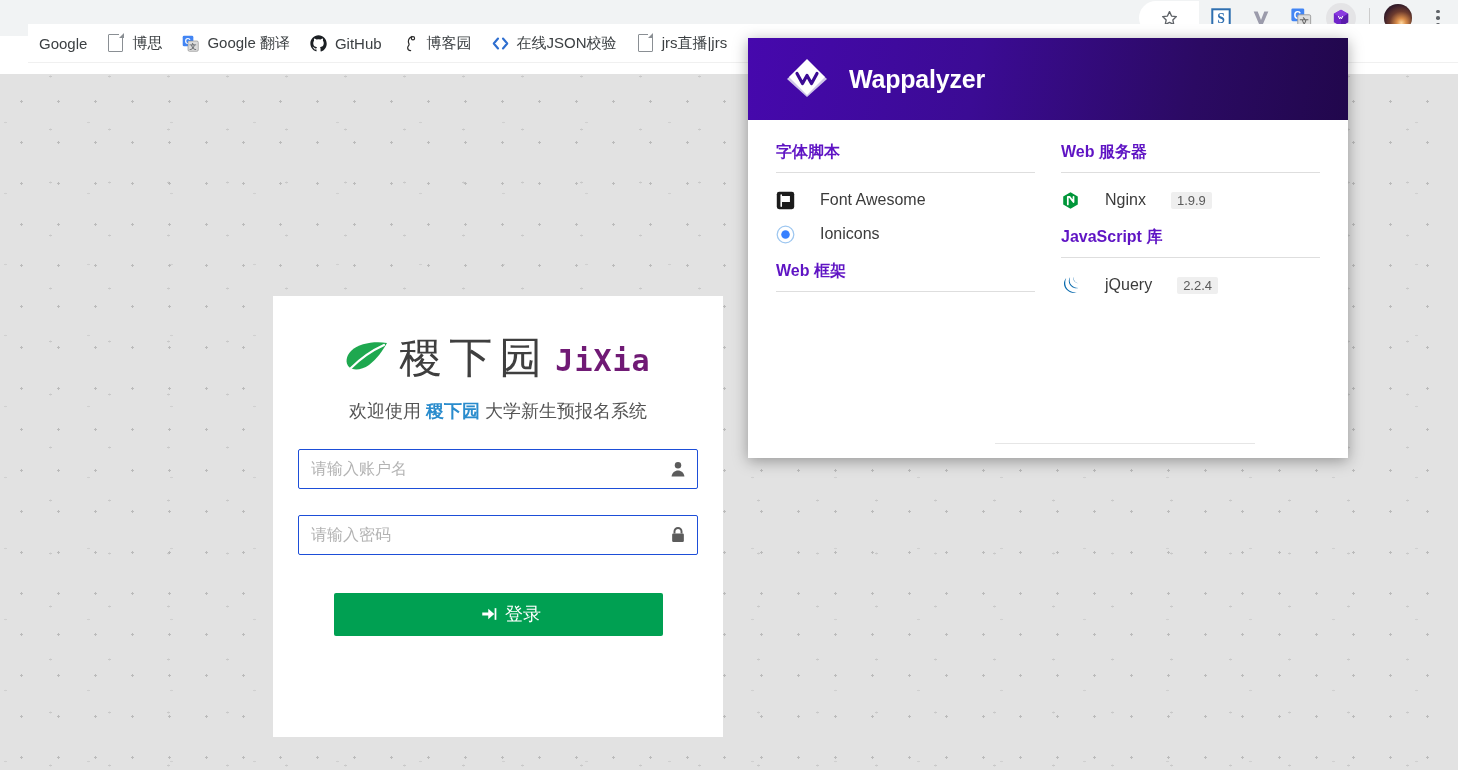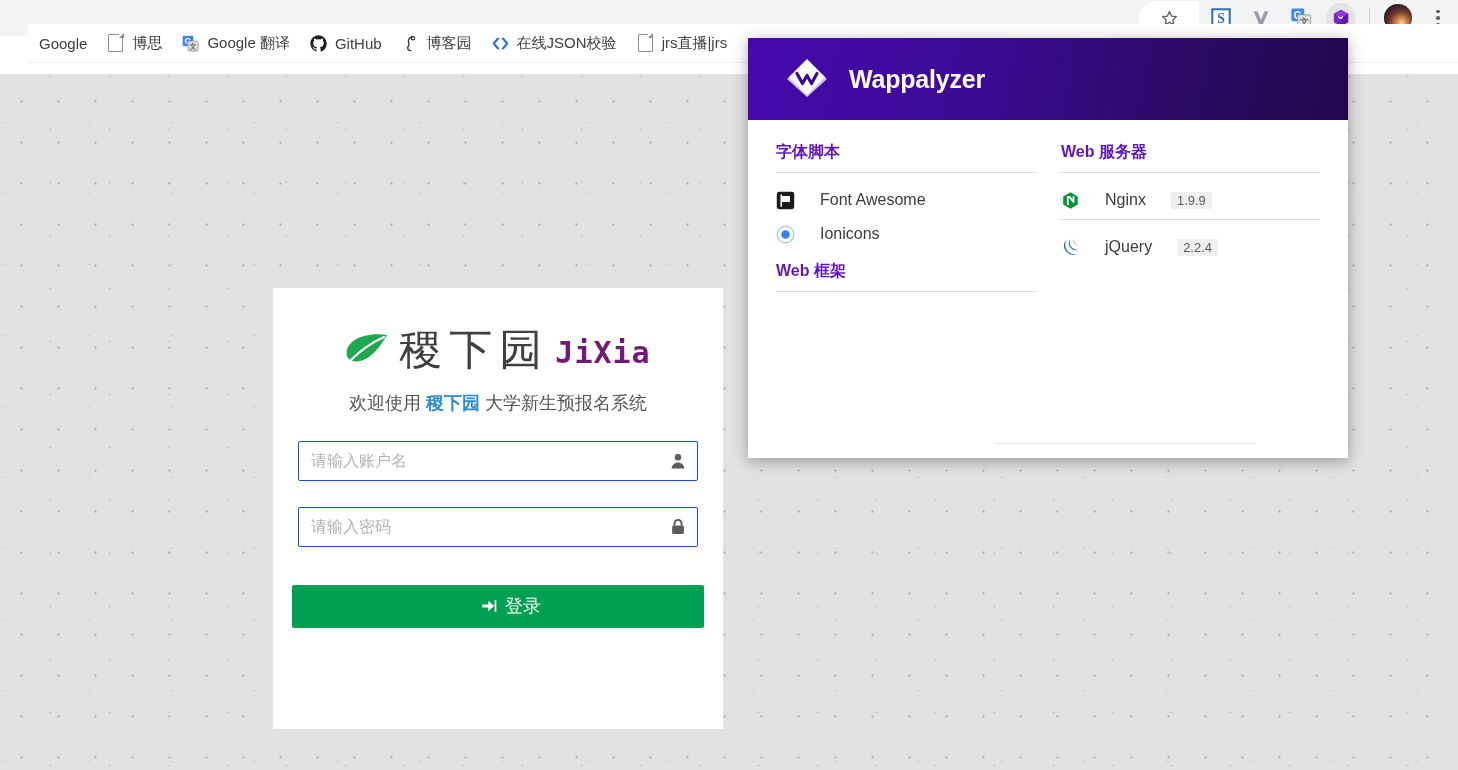--- a/index.html
+++ b/index.html
@@ -72,21 +72,21 @@
     background-image:
       radial-gradient(rgba(155,155,155,.55) 1px, transparent 1.2px),
       radial-gradient(rgba(165,165,165,.42) 1px, transparent 1.2px),
       radial-gradient(rgba(175,175,175,.35) 1px, transparent 1.2px);
     background-size:37px 41px, 59px 53px, 83px 71px;
     background-position:3px 7px, 21px 29px, 47px 13px;
   }
 
   
   .login-card{
-    position:absolute;left:273px;top:214px;width:450px;height:441px;
+    position:absolute;left:273px;top:222px;width:450px;height:441px;
     background:#ffffff;
   }
   .brand{
     display:flex;align-items:flex-end;justify-content:center;gap:6px;
     margin-top:40px;
   }
   .leaf{
     width:44px;height:30px;position:relative;margin-bottom:8px;margin-right:4px;
   }
   .brand-cn{
@@ -111,21 +111,21 @@
     border:1px solid #1d4ed8;border-radius:2px;background:#fff;
     padding:0 38px 0 12px;font-size:16px;color:#444;
     font-family:"Liberation Sans","DejaVu Sans",sans-serif;outline:none;
   }
   .field input::placeholder{color:#b3b3b3;}
   .fld-ico{
     position:absolute;right:11px;top:50%;transform:translateY(-50%);
     width:18px;height:18px;color:#6f6f6f;
   }
   .btn-login{
-    display:block;margin:38px auto 1px;width:412px;height:43px;
+    display:block;margin:38px auto 1px;width:329px;height:43px;
     background:#00a052;border:none;border-radius:2px;color:#fff;
     font-size:18px;cursor:pointer;font-family:"Liberation Sans","DejaVu Sans",sans-serif;padding-left:31px;
   }
   .btn-login span{display:inline-flex;align-items:center;gap:7px;justify-content:center;}
 
   
   .wappa{
     position:absolute;left:748px;top:38px;width:600px;height:420px;
     background:#ffffff;
     box-shadow:0 3px 14px rgba(0,0,0,.34);
@@ -394,20 +394,21 @@
           <span class="wapp-ico">
             <svg width="19" height="19" viewBox="0 0 24 24">
               <path d="M12 1.6l9.2 5.2v10.4L12 22.4l-9.2-5.2V6.8z" fill="#009639"></path>
               <path d="M8.6 17V7.4h2.2l5 6.6V7.4" fill="none" stroke="#fff" stroke-width="2.2" stroke-linejoin="round" stroke-linecap="round"></path>
             </svg>
           </span>
           <span class="wapp-name">Nginx</span>
           <span class="wapp-ver">1.9.9</span>
         </div>
 
+        <div class="wcat">JavaScript 库</div>
         <div class="wrule"></div>
 
         <div class="wapp">
           <span class="wapp-ico">
             <svg width="19" height="19" viewBox="0 0 24 24">
               <path d="M6.5 2.5C2.5 7 3 13.5 7.5 17.8c3.6 3.4 8.6 4.4 12.5 3-4.4.4-9-1.2-11.9-4.4C5 13 4.5 7.5 6.5 2.5z" fill="#0769ad"></path>
               <path d="M11.5 1.5c-2.6 3.4-2 8.3 1.4 11.4 2.6 2.4 6 3.2 8.9 2.3-3.2 0-6.6-1.3-8.7-3.7-2.2-2.4-2.8-6.3-1.6-10z" fill="#0769ad"></path>
               <path d="M16.6 1c-1.3 2-1 4.6.8 6.4 1.3 1.3 3 2 4.6 1.8-1.8-.3-3.6-1.2-4.7-2.5-1.1-1.4-1.4-3.5-.7-5.7z" fill="#0769ad"></path>
             </svg>
           </span>

